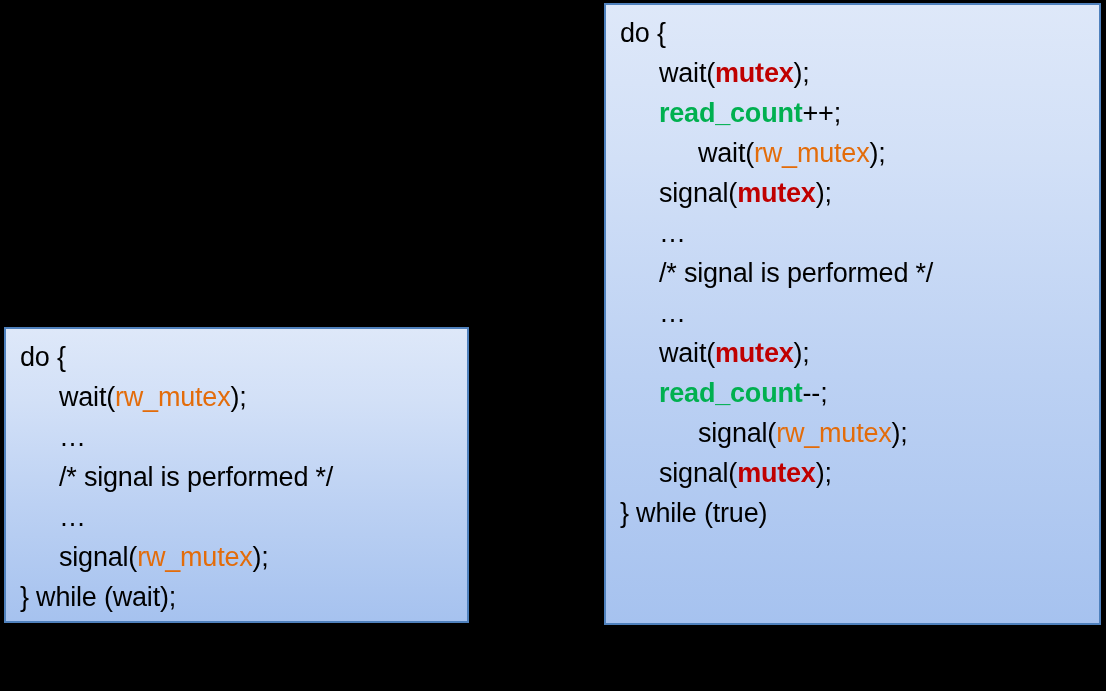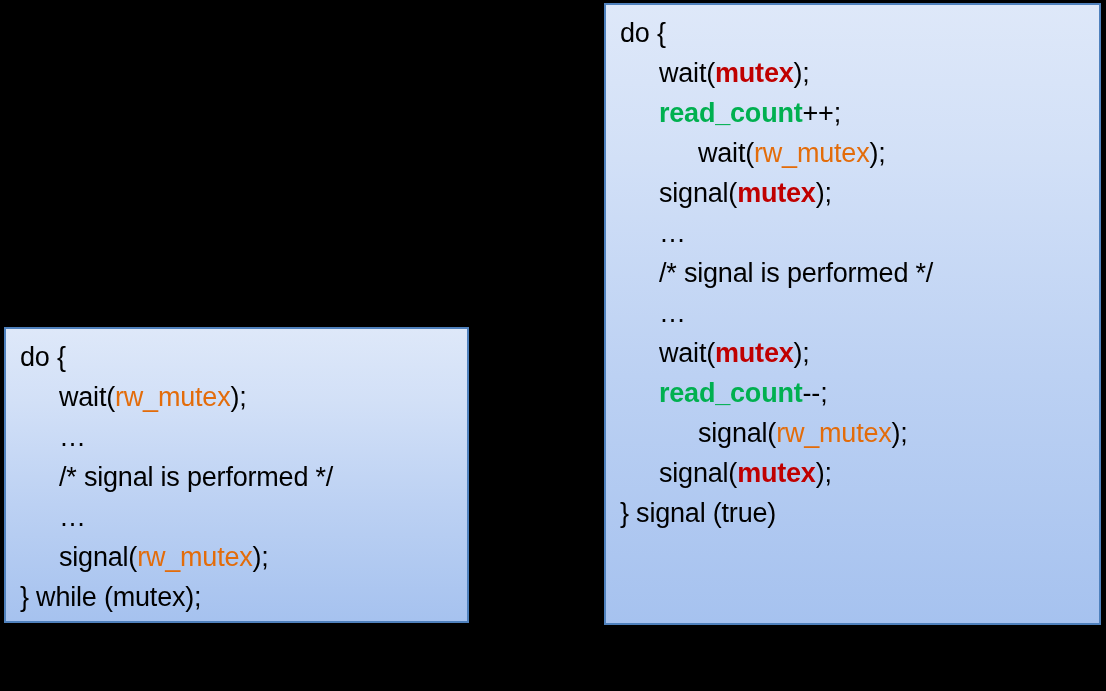--- a/index.html
+++ b/index.html
@@ -60,30 +60,30 @@
 </head>
 <body>
 
 <div class="code-box" id="writer-box">
     <div class="code-line"><span class="tok-plain">do {</span></div>
     <div class="code-line indent-1"><span class="tok-plain">wait(</span><span class="tok-rw">rw_mutex</span><span class="tok-plain">);</span></div>
     <div class="code-line indent-1"><span class="tok-plain">…</span></div>
     <div class="code-line indent-1"><span class="tok-plain">/* signal is performed */</span></div>
     <div class="code-line indent-1"><span class="tok-plain">…</span></div>
     <div class="code-line indent-1"><span class="tok-plain">signal(</span><span class="tok-rw">rw_mutex</span><span class="tok-plain">);</span></div>
-    <div class="code-line"><span class="tok-plain">} while (mutex);</span></div>
+    <div class="code-line"><span class="tok-plain">} while (wait);</span></div>
   </div>
 
 <div class="code-box" id="reader-box">
     <div class="code-line"><span class="tok-plain">do {</span></div>
     <div class="code-line indent-1"><span class="tok-plain">wait(</span><span class="tok-mutex">mutex</span><span class="tok-plain">);</span></div>
     <div class="code-line indent-1"><span class="tok-rcount">read_count</span><span class="tok-plain">++;</span></div>
     <div class="code-line indent-2"><span class="tok-plain">wait(</span><span class="tok-rw">rw_mutex</span><span class="tok-plain">);</span></div>
     <div class="code-line indent-1"><span class="tok-plain">signal(</span><span class="tok-mutex">mutex</span><span class="tok-plain">);</span></div>
     <div class="code-line indent-1"><span class="tok-plain">…</span></div>
     <div class="code-line indent-1"><span class="tok-plain">/* signal is performed */</span></div>
     <div class="code-line indent-1"><span class="tok-plain">…</span></div>
     <div class="code-line indent-1"><span class="tok-plain">wait(</span><span class="tok-mutex">mutex</span><span class="tok-plain">);</span></div>
     <div class="code-line indent-1"><span class="tok-rcount">read_count</span><span class="tok-plain">--;</span></div>
     <div class="code-line indent-2"><span class="tok-plain">signal(</span><span class="tok-rw">rw_mutex</span><span class="tok-plain">);</span></div>
     <div class="code-line indent-1"><span class="tok-plain">signal(</span><span class="tok-mutex">mutex</span><span class="tok-plain">);</span></div>
-    <div class="code-line"><span class="tok-plain">} signal (true)</span></div>
+    <div class="code-line"><span class="tok-plain">} while (true)</span></div>
   </div>
 
 </body></html>

